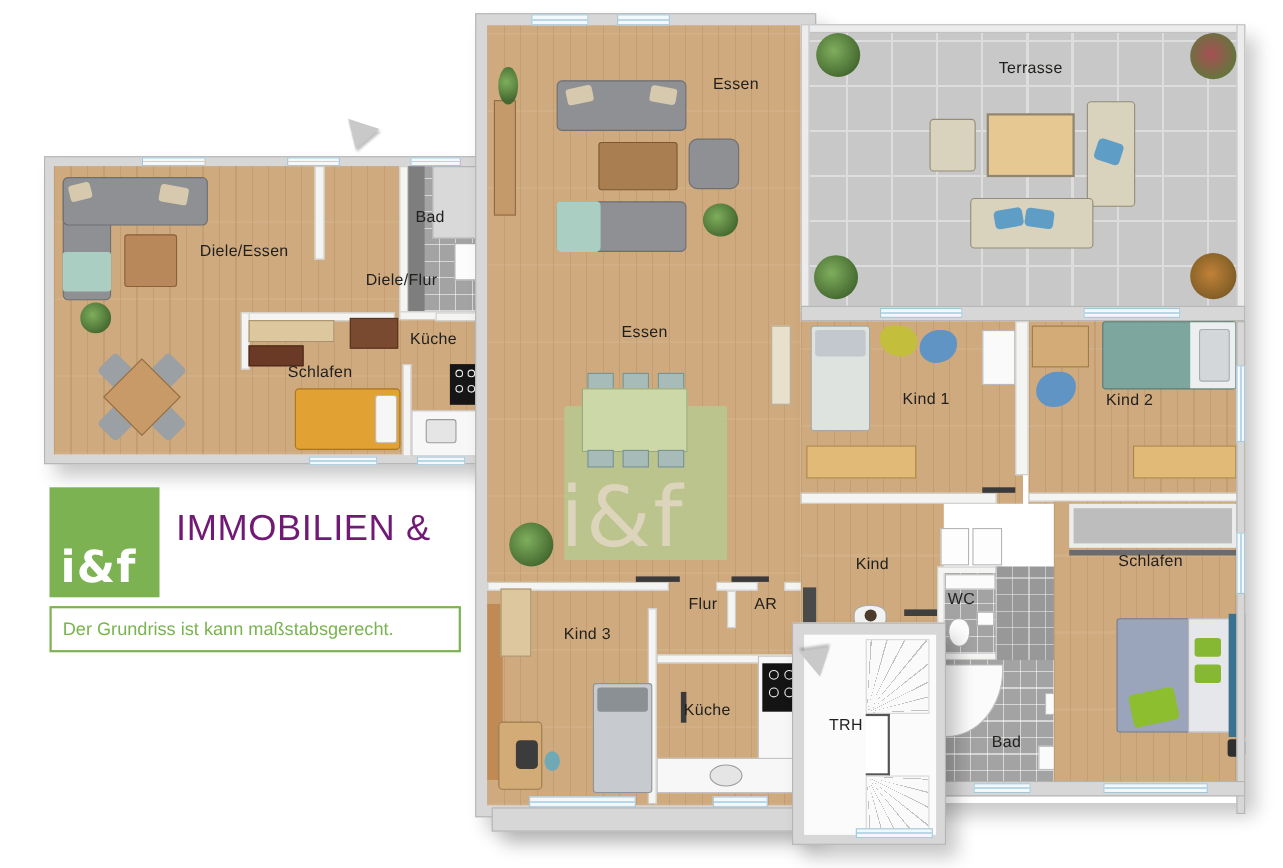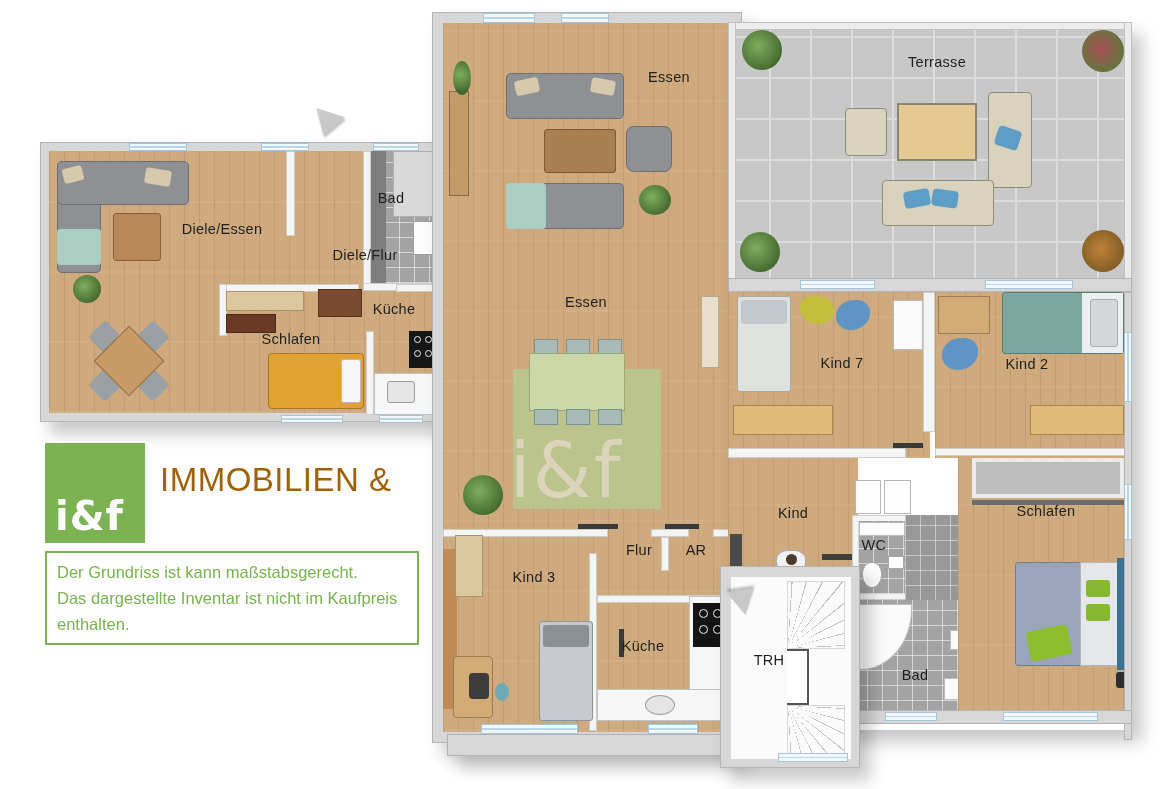--- a/index.html
+++ b/index.html
@@ -257,36 +257,35 @@
   <div class="al arrow" style="left:730px;top:584px;transform:rotate(-130deg);"></div>
 
   <span class="rlabel" style="left:222px;top:229px;">Diele/Essen</span>
   <span class="rlabel" style="left:365px;top:255px;">Diele/Flur</span>
   <span class="rlabel" style="left:391px;top:198px;">Bad</span>
   <span class="rlabel" style="left:394px;top:309px;">Küche</span>
   <span class="rlabel" style="left:291px;top:339px;">Schlafen</span>
   <span class="rlabel" style="left:669px;top:77px;">Essen</span>
   <span class="rlabel" style="left:586px;top:302px;">Essen</span>
   <span class="rlabel" style="left:937px;top:62px;">Terrasse</span>
-  <span class="rlabel" style="left:842px;top:363px;">Kind 7</span>
+  <span class="rlabel" style="left:842px;top:363px;">Kind 1</span>
   <span class="rlabel" style="left:1027px;top:364px;">Kind 2</span>
   <span class="rlabel" style="left:793px;top:513px;">Kind</span>
   <span class="rlabel" style="left:874px;top:545px;">WC</span>
   <span class="rlabel" style="left:1046px;top:511px;">Schlafen</span>
   <span class="rlabel" style="left:534px;top:577px;">Kind 3</span>
   <span class="rlabel" style="left:639px;top:550px;">Flur</span>
   <span class="rlabel" style="left:696px;top:550px;">AR</span>
   <span class="rlabel" style="left:643px;top:646px;">Küche</span>
   <span class="rlabel" style="left:769px;top:660px;">TRH</span>
   <span class="rlabel" style="left:915px;top:675px;">Bad</span>
 
   <div id="watermark">i&amp;f</div>
 
   <div id="logo-box" style="background:#7cb251;">
     <span id="logo-text">i&amp;f</span>
   </div>
-  <div class="brandline" style="top:461px;color:#a16207;">IMMOBILIEN &amp;</div>
+  <div class="brandline" style="top:461px;color:#701a75;">IMMOBILIEN &amp;</div>
   <div id="disclaimer" style="color:#79b44e;">
     <span style="display: block;">Der Grundriss ist kann maßstabsgerecht.</span>
-    <span style="display: block;">Das dargestellte Inventar ist nicht im Kaufpreis enthalten.</span>
   </div>
 
 </div>
 
 </body></html>

